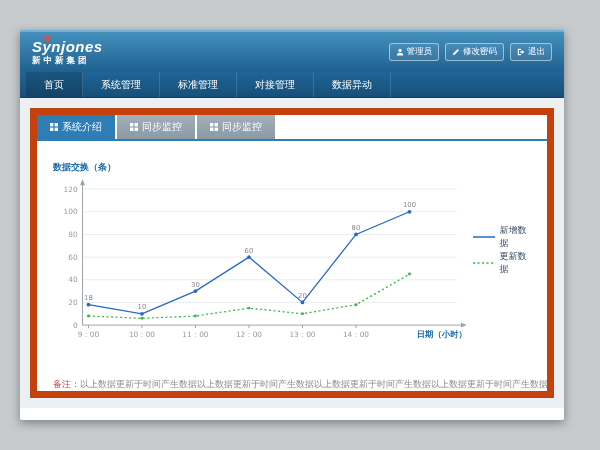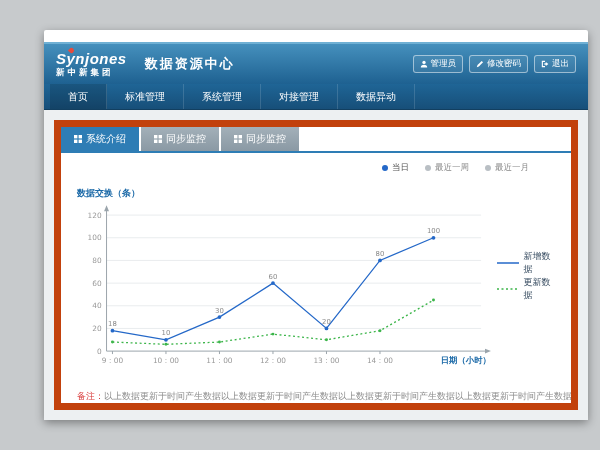--- a/index.html
+++ b/index.html
@@ -1,19 +1,19 @@
 <!DOCTYPE html>
 <html><head>
 <meta charset="utf-8">
 <style>
   *{margin:0;padding:0;box-sizing:border-box;}
   html,body{width:600px;height:450px;}
   body{background:#c7cacc;font-family:"Liberation Sans","DejaVu Sans",sans-serif;position:relative;overflow:hidden;}
-  .page{position:absolute;left:44px;top:30px;width:544px;height:390px;background:#fff;
-        box-shadow:0 3px 10px rgba(0,0,0,.38);border-radius:2px;padding-top:12px;}
+  .page{position:absolute;left:20px;top:30px;width:544px;height:390px;background:#fff;
+        box-shadow:0 3px 10px rgba(0,0,0,.38);border-radius:2px;}
   
   .header{height:42px;background:linear-gradient(#4590bd,#1e6191);border-top:2px solid #6fb0d4;
           display:flex;align-items:center;padding:0 12px;}
   .logo{position:relative;line-height:1;color:#fff;}
   .logo-main{font-size:15px;font-weight:bold;font-style:italic;letter-spacing:.5px;display:block;}
   .logo-accent{position:absolute;top:-3px;left:13px;width:5px;height:5px;background:#e84b3c;
                border-radius:50% 50% 50% 0;transform:rotate(45deg);}
   .logo-sub{display:block;font-size:8.5px;font-weight:bold;letter-spacing:3px;margin-top:2px;}
   .app-title{color:#fff;font-size:13px;font-weight:bold;letter-spacing:2px;margin-left:18px;}
   .user-actions{margin-left:auto;display:flex;gap:6px;}
@@ -53,21 +53,20 @@
 <body>
 
 <div class="page">
 
   <div class="header">
     <div class="logo">
       <span class="logo-main">Synjones</span>
       <span class="logo-accent"></span>
       <span class="logo-sub">新中新集团</span>
     </div>
-    <div class="app-title">数据资源中心</div>
     <div class="user-actions">
         <div class="ua-btn">
           <span class="ua-icon">
             <svg width="8" height="8" viewBox="0 0 10 10">
               <circle cx="5" cy="3" r="2.1" fill="#fff"></circle>
               <path d="M1,9.3 a4,3.4 0 0 1 8,0 z" fill="#fff"></path>
             </svg>
           </span>
           <span>管理员</span>
         </div>
@@ -86,22 +85,22 @@
               <path d="M6,2.6 9.2,5 6,7.4 V5.9 H4.2 V4.1 H6 z" fill="#fff"></path>
             </svg>
           </span>
           <span>退出</span>
         </div>
       </div>
   </div>
 
   <div class="nav">
       <div class="nav-item active">首页</div>
+      <div class="nav-item">系统管理</div>
       <div class="nav-item">标准管理</div>
-      <div class="nav-item">系统管理</div>
       <div class="nav-item">对接管理</div>
       <div class="nav-item">数据异动</div>
     </div>
 
   <div class="content">
     <div class="panel">
       <div class="tabs">
           <div class="tab active">
             <span class="tab-icon">
               <svg width="8" height="8" viewBox="0 0 8 8">
@@ -131,34 +130,20 @@
                 <rect x="4.6" width="3.4" height="3.4" fill="#fff"></rect>
                 <rect y="4.6" width="3.4" height="3.4" fill="#fff"></rect>
                 <rect x="4.6" y="4.6" width="3.4" height="3.4" fill="#fff"></rect>
               </svg>
             </span>
             <span>同步监控</span>
           </div>
         </div>
 
       <div class="chart-section">
-        <div class="filter-legend">
-            <span class="lf-item active">
-              <span class="lf-dot" style="background: rgb(36, 104, 200);"></span>
-              <span>当日</span>
-            </span>
-            <span class="lf-item">
-              <span class="lf-dot" style="background: rgb(185, 191, 196);"></span>
-              <span>最近一周</span>
-            </span>
-            <span class="lf-item">
-              <span class="lf-dot" style="background: rgb(185, 191, 196);"></span>
-              <span>最近一月</span>
-            </span>
-          </div>
         <div class="ylabel">数据交换（条）</div>
         <div class="chart-row">
           <svg id="chart" class="chart" width="424" height="176" viewBox="0 0 424 176">
               <text x="27" y="152.5" text-anchor="end" font-size="7.5" fill="#999">0</text>
               <line x1="32" y1="127" x2="412" y2="127" stroke="#e9ecee" stroke-width="1"></line>
               <text x="27" y="129.5" text-anchor="end" font-size="7.5" fill="#999">20</text>
               <line x1="32" y1="104.00000000000001" x2="412" y2="104.00000000000001" stroke="#e9ecee" stroke-width="1"></line>
               <text x="27" y="106.50000000000001" text-anchor="end" font-size="7.5" fill="#999">40</text>
               <line x1="32" y1="81" x2="412" y2="81" stroke="#e9ecee" stroke-width="1"></line>
               <text x="27" y="83.5" text-anchor="end" font-size="7.5" fill="#999">60</text>

